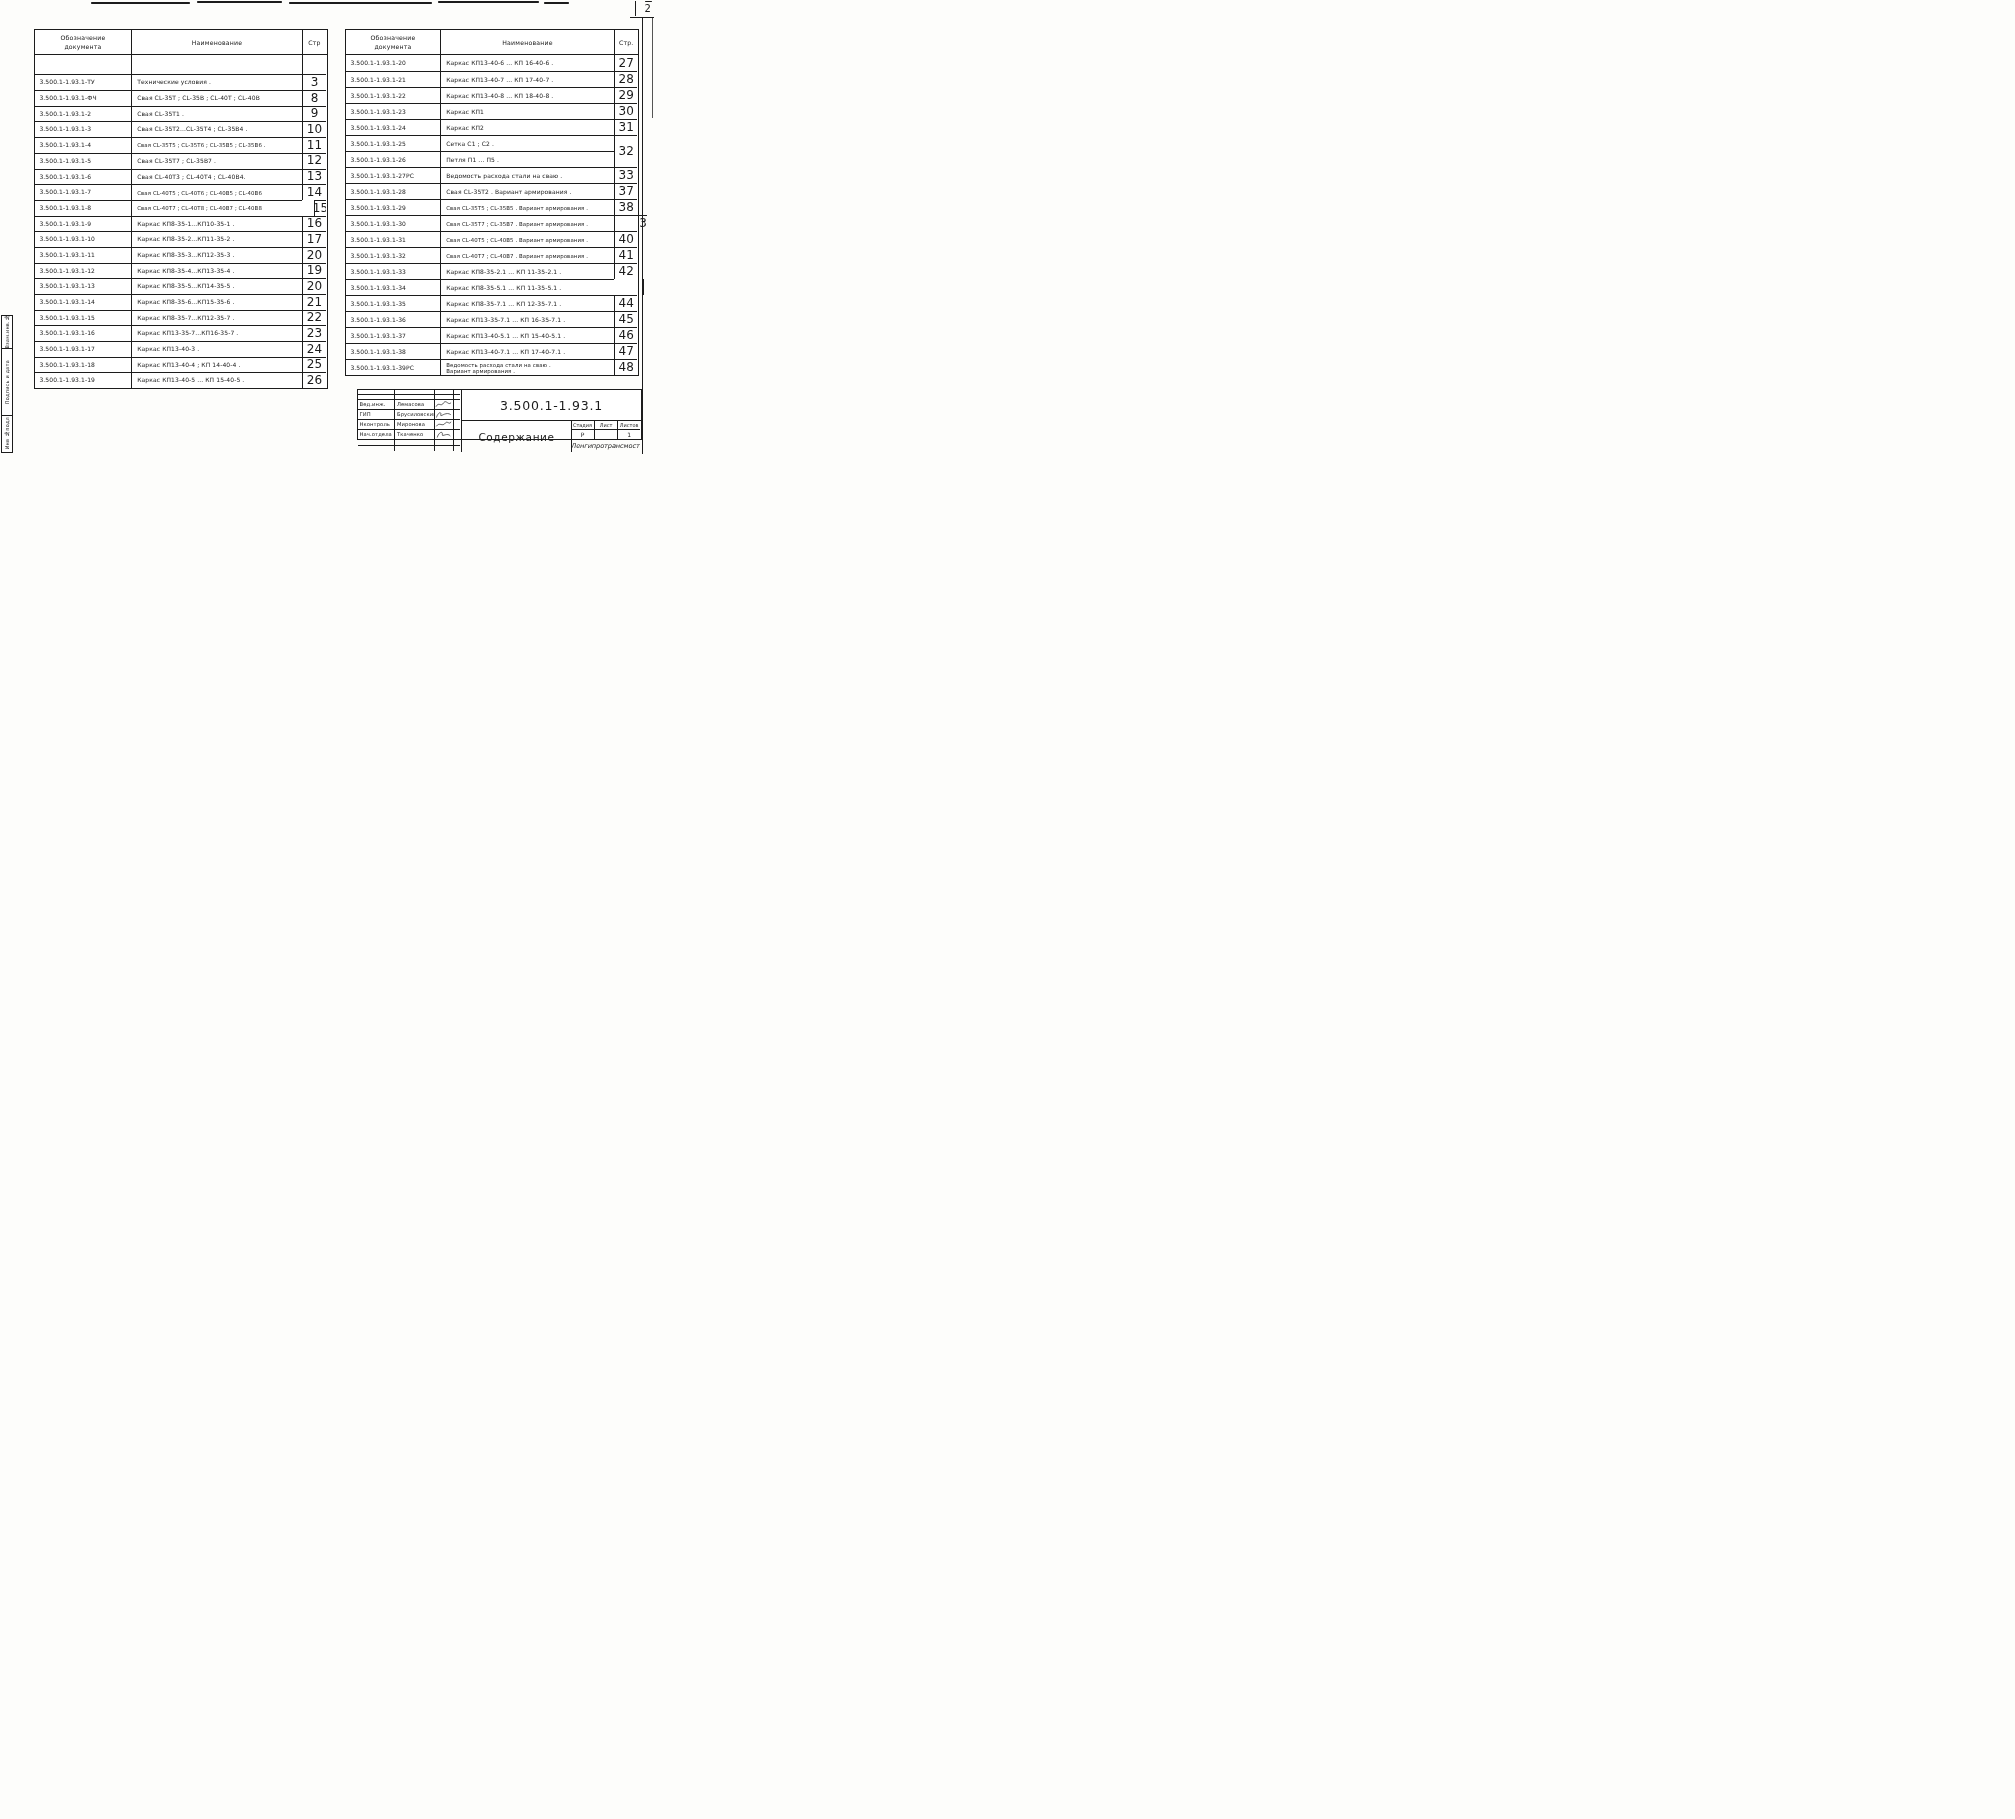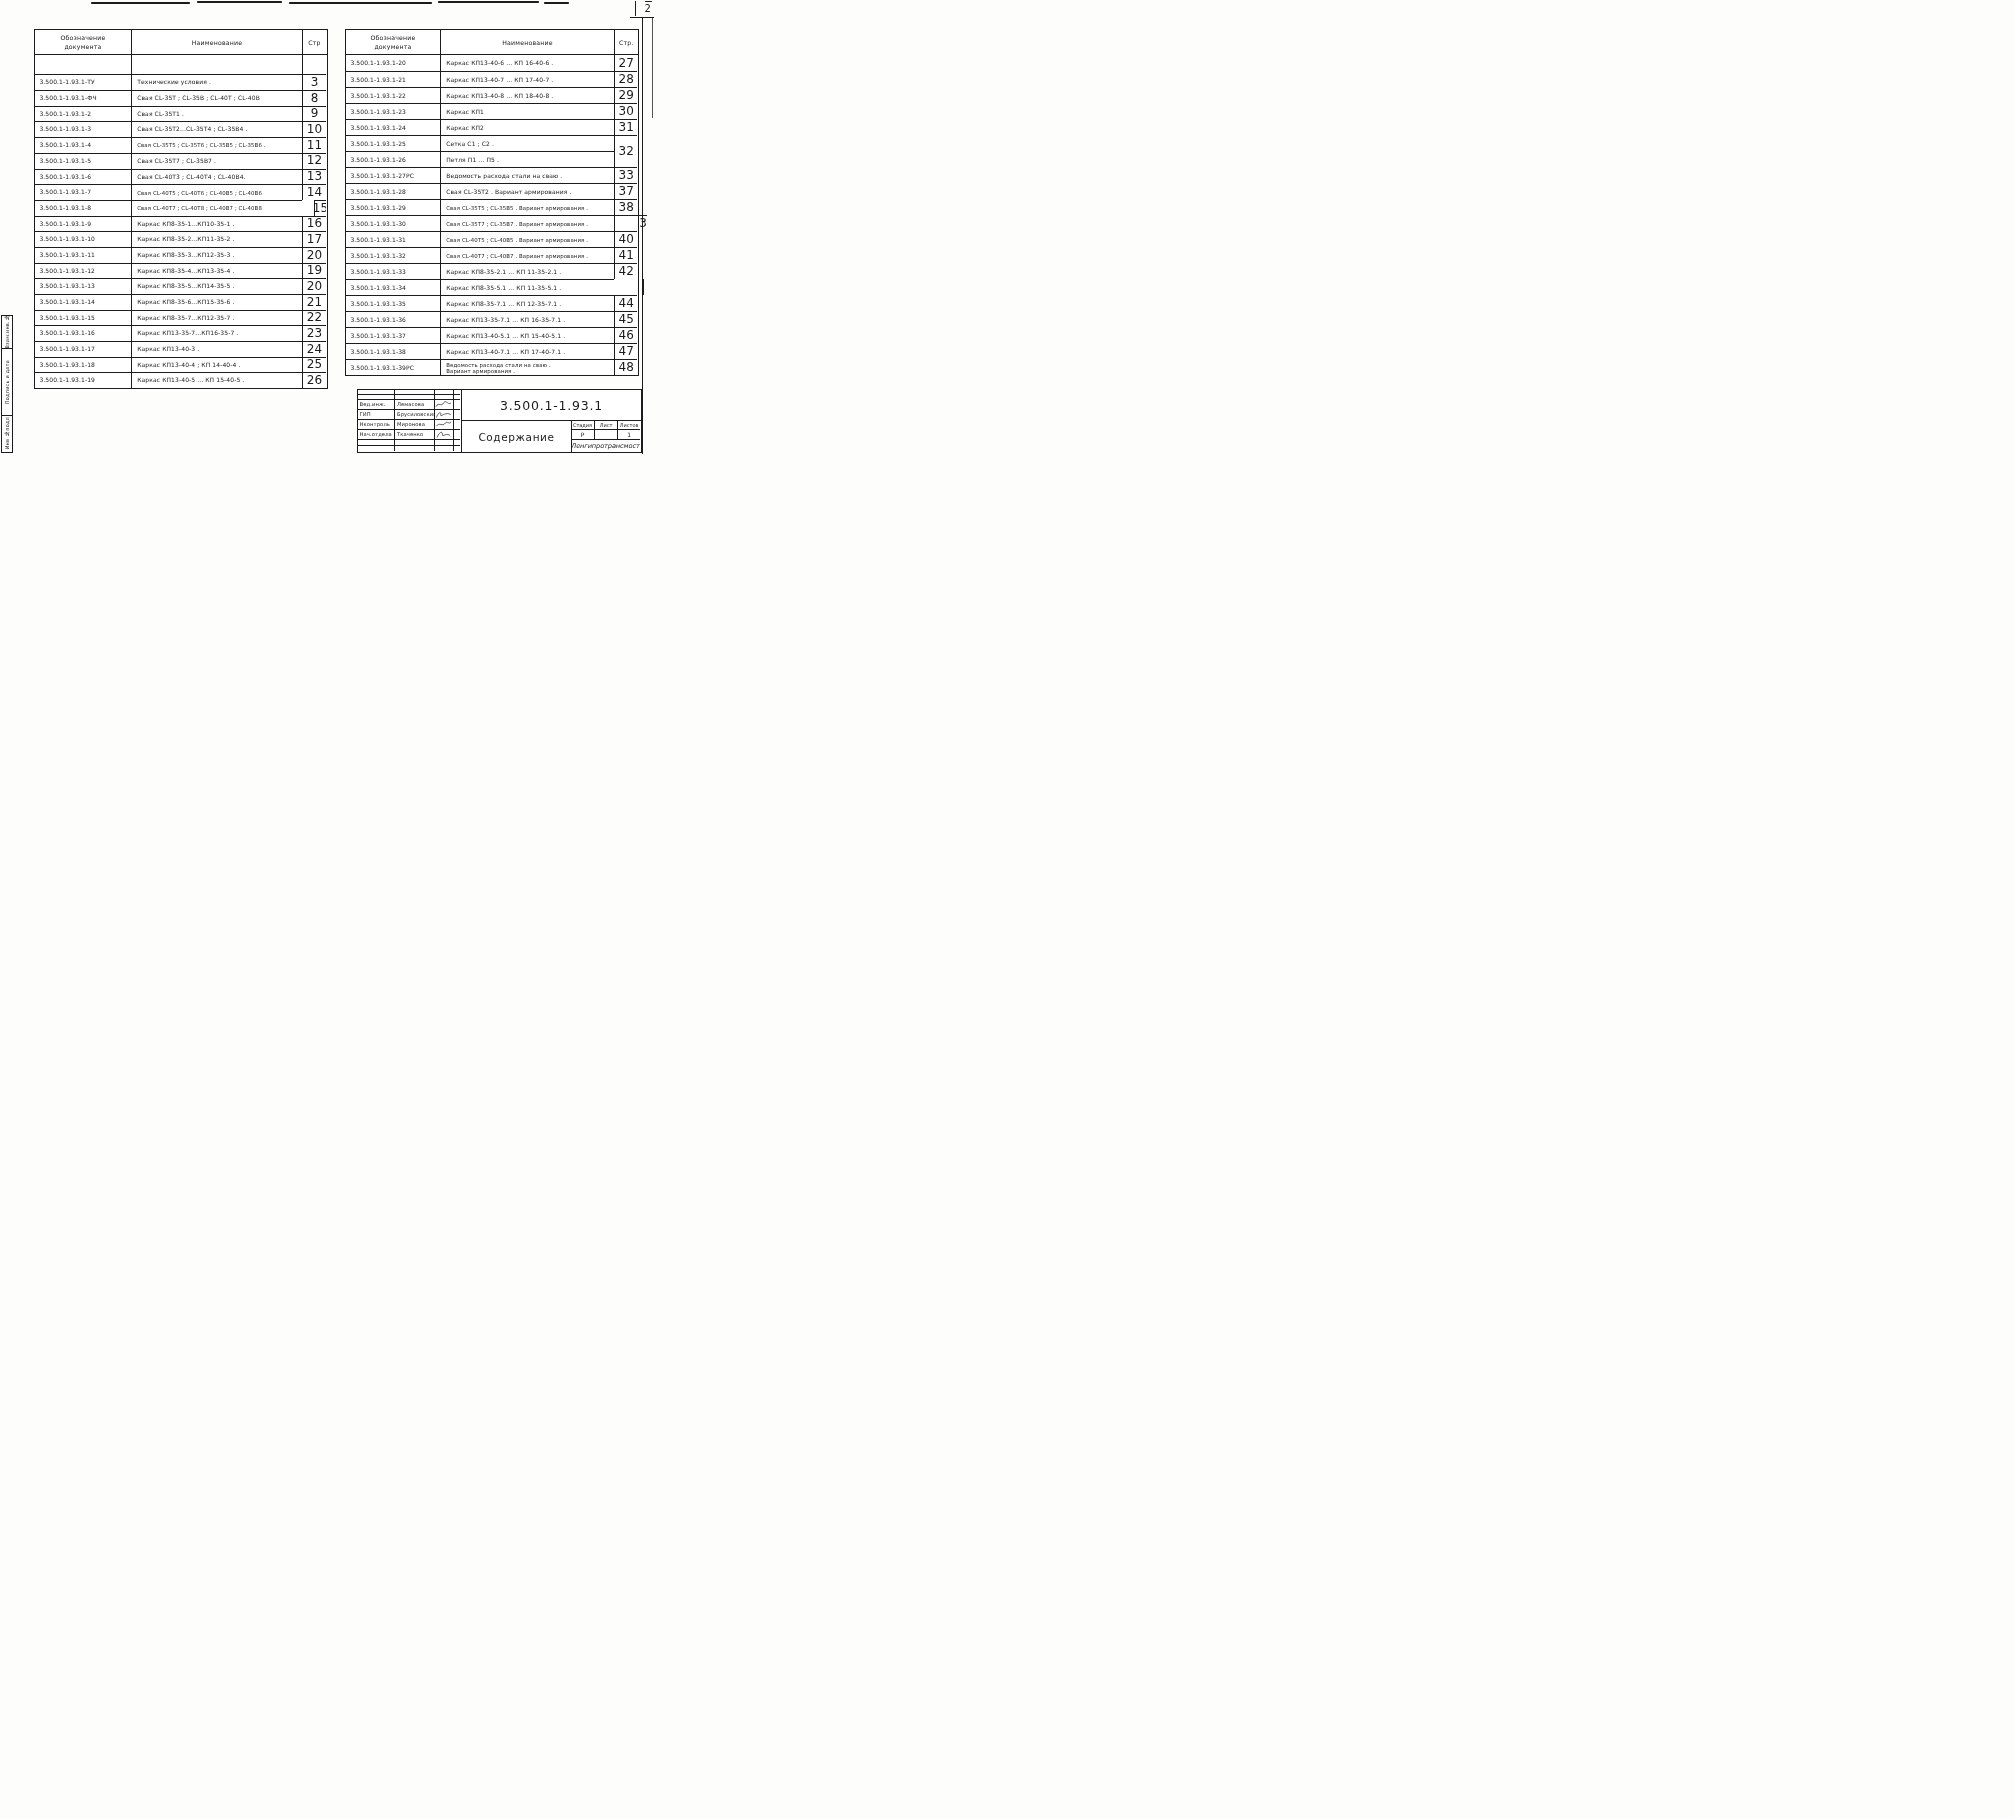--- a/index.html
+++ b/index.html
@@ -32,21 +32,21 @@
     border-top:1.2px solid #1c1c1c;overflow:hidden;
     font-size:6px;letter-spacing:0.1px;line-height:1.12;white-space:pre-line;
   }
   .tcell.nf{border-top:none;}
   .tcell.c-desig{grid-column:1;padding-left:4.4px;}
   .tcell.c-name {grid-column:2;padding-left:5.2px;border-left:0.8px solid #1c1c1c;}
   .tcell.c-page {grid-column:3;justify-content:center;padding:0;border-left:0.8px solid #1c1c1c;font-size:12px;}
 
   
   .stamp{
-    position:absolute;left:357px;top:389px;width:285px;height:64px;
+    position:absolute;left:357px;top:389px;width:285px;height:51px;
     border:1.2px solid #1c1c1c;background:#fff;box-sizing:border-box;
   }
   .stamp-left{
     position:absolute;left:0;top:0;width:104px;height:62px;
     border-right:0.8px solid #1c1c1c;box-sizing:border-box;
     display:grid;grid-template-columns:37px 40px 18.5px 6.4px;
     grid-template-rows:4.8px 4.8px 10px 10px 10px 10px 6px 5.6px;
   }
   .scell{box-sizing:border-box;border-bottom:0.8px solid #1c1c1c;border-right:0.8px solid #1c1c1c;
     display:flex;align-items:center;overflow:hidden;font-size:5.2px;letter-spacing:0.1px;}

